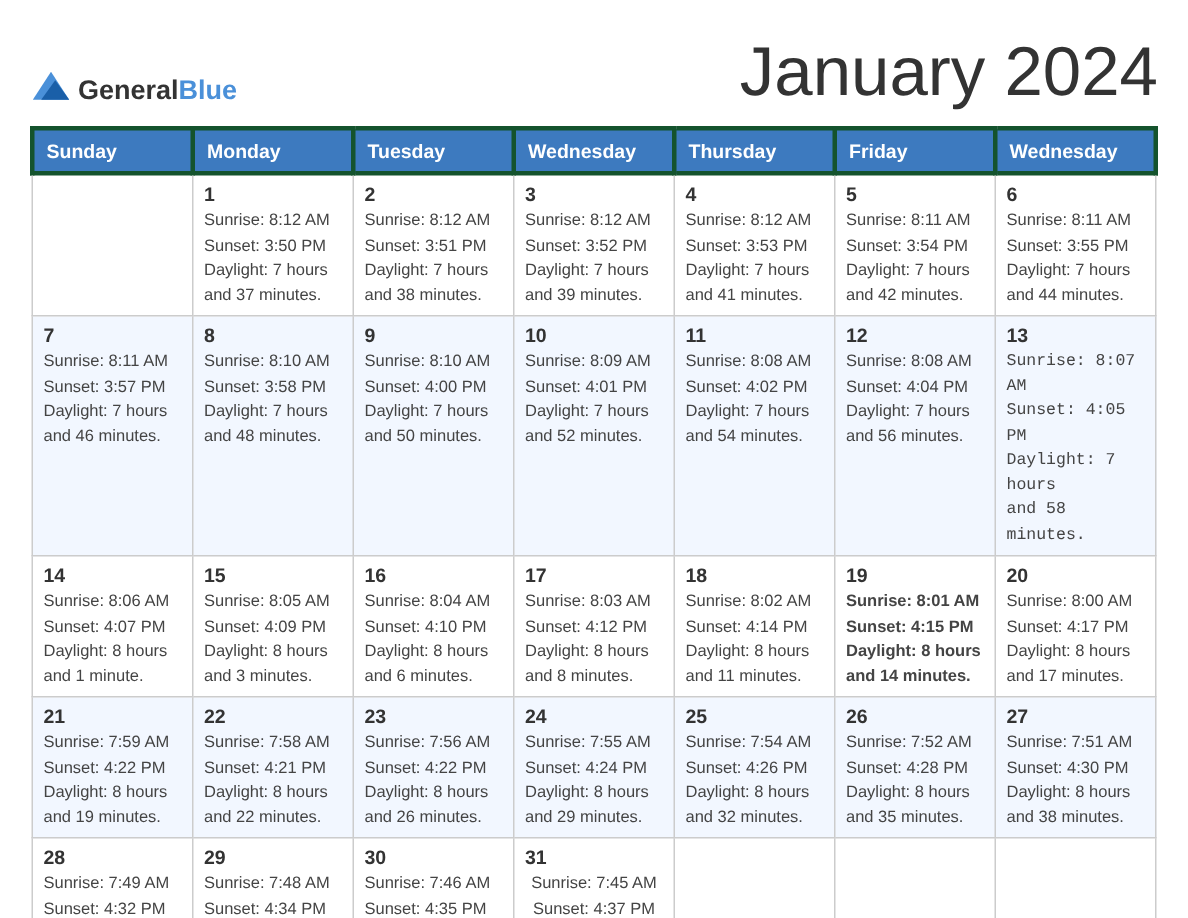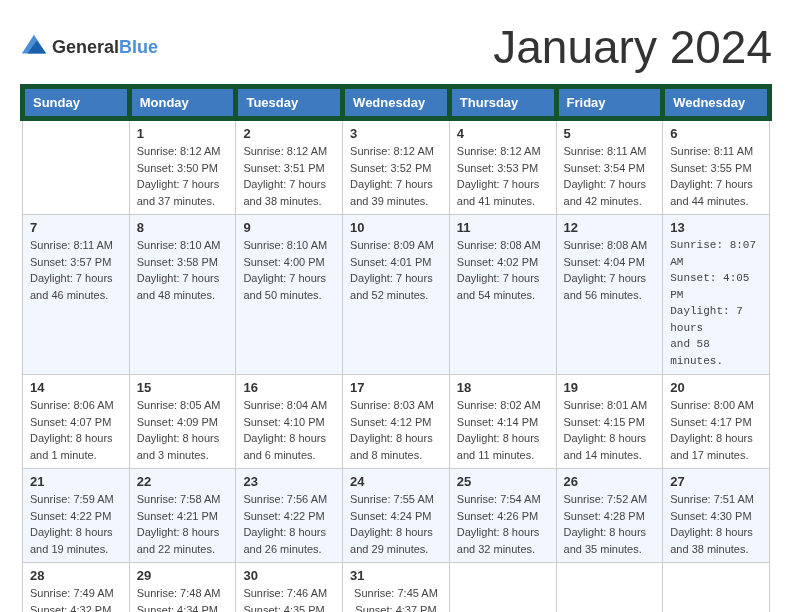--- a/index.html
+++ b/index.html
@@ -6,21 +6,21 @@
     body {
       font-family: Arial, sans-serif;
       background: #fff;
       width: 792px;
       min-height: 612px;
       padding: 20px;
     }
     .header {
       display: flex;
       justify-content: space-between;
-      align-items: center;
+      align-items: flex-end;
       margin-bottom: 10px;
     }
     .logo {
       display: flex;
       align-items: center;
       gap: 4px;
     }
     .logo-icon {
       width: 28px;
       height: 28px;
@@ -42,21 +42,21 @@
       border-collapse: collapse;
       table-layout: fixed;
     }
     th {
       background-color: #3d7abf;
       color: #fff;
       text-align: left;
       padding: 6px 8px;
       font-size: 13px;
       font-weight: bold;
-      border: 5px solid #14532d;
+      border: 3px solid #14532d;
     }
     td {
       vertical-align: top;
       padding: 5px 7px;
       border: 1px solid #ccc;
       font-size: 11px;
       color: #333;
       height: 90px;
       background: #fff;
     }
@@ -238,21 +238,21 @@
         </td>
         <td>
           <span class="day-number">18</span>
           <div class="day-info" style="white-space: pre-line;">Sunrise: 8:02 AM
 Sunset: 4:14 PM
 Daylight: 8 hours
 and 11 minutes.</div>
         </td>
         <td>
           <span class="day-number">19</span>
-          <div class="day-info" style="white-space: pre-line;">Sunrise: 8:01 AM
+          <div class="day-info" style="white-space: pre-line; font-weight: bold;">Sunrise: 8:01 AM
 Sunset: 4:15 PM
 Daylight: 8 hours
 and 14 minutes.</div>
         </td>
         <td>
           <span class="day-number">20</span>
           <div class="day-info" style="white-space: pre-line;">Sunrise: 8:00 AM
 Sunset: 4:17 PM
 Daylight: 8 hours
 and 17 minutes.</div>

